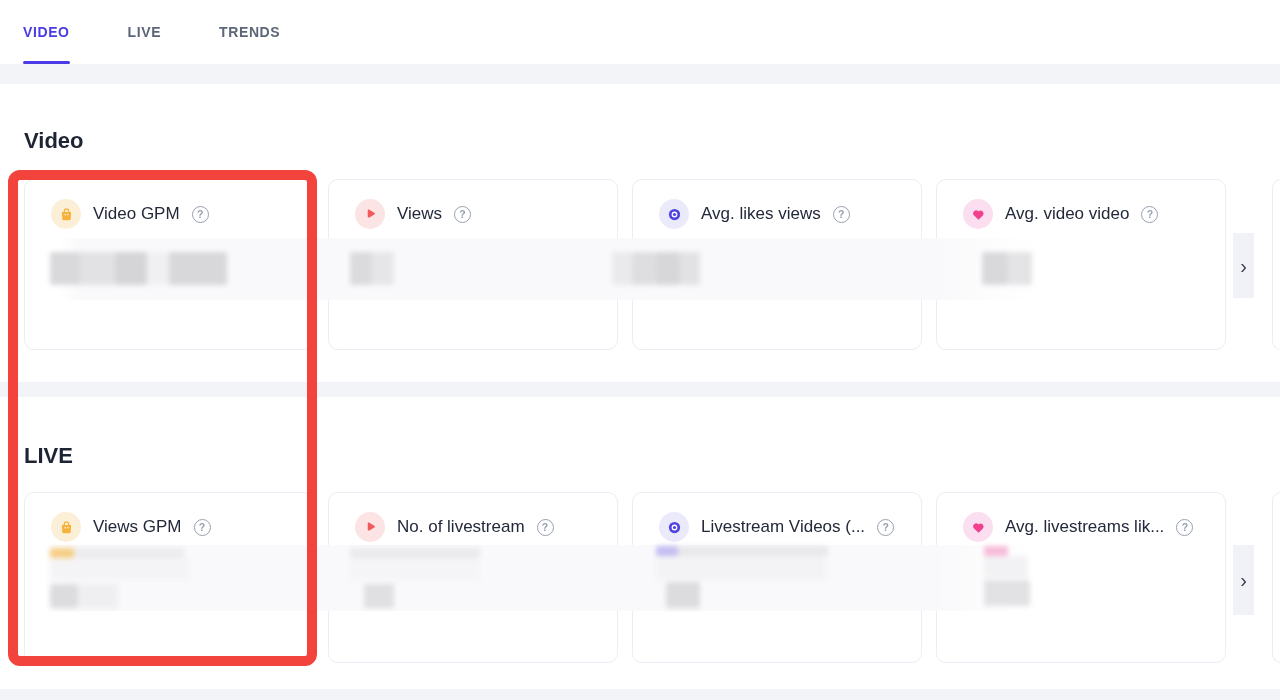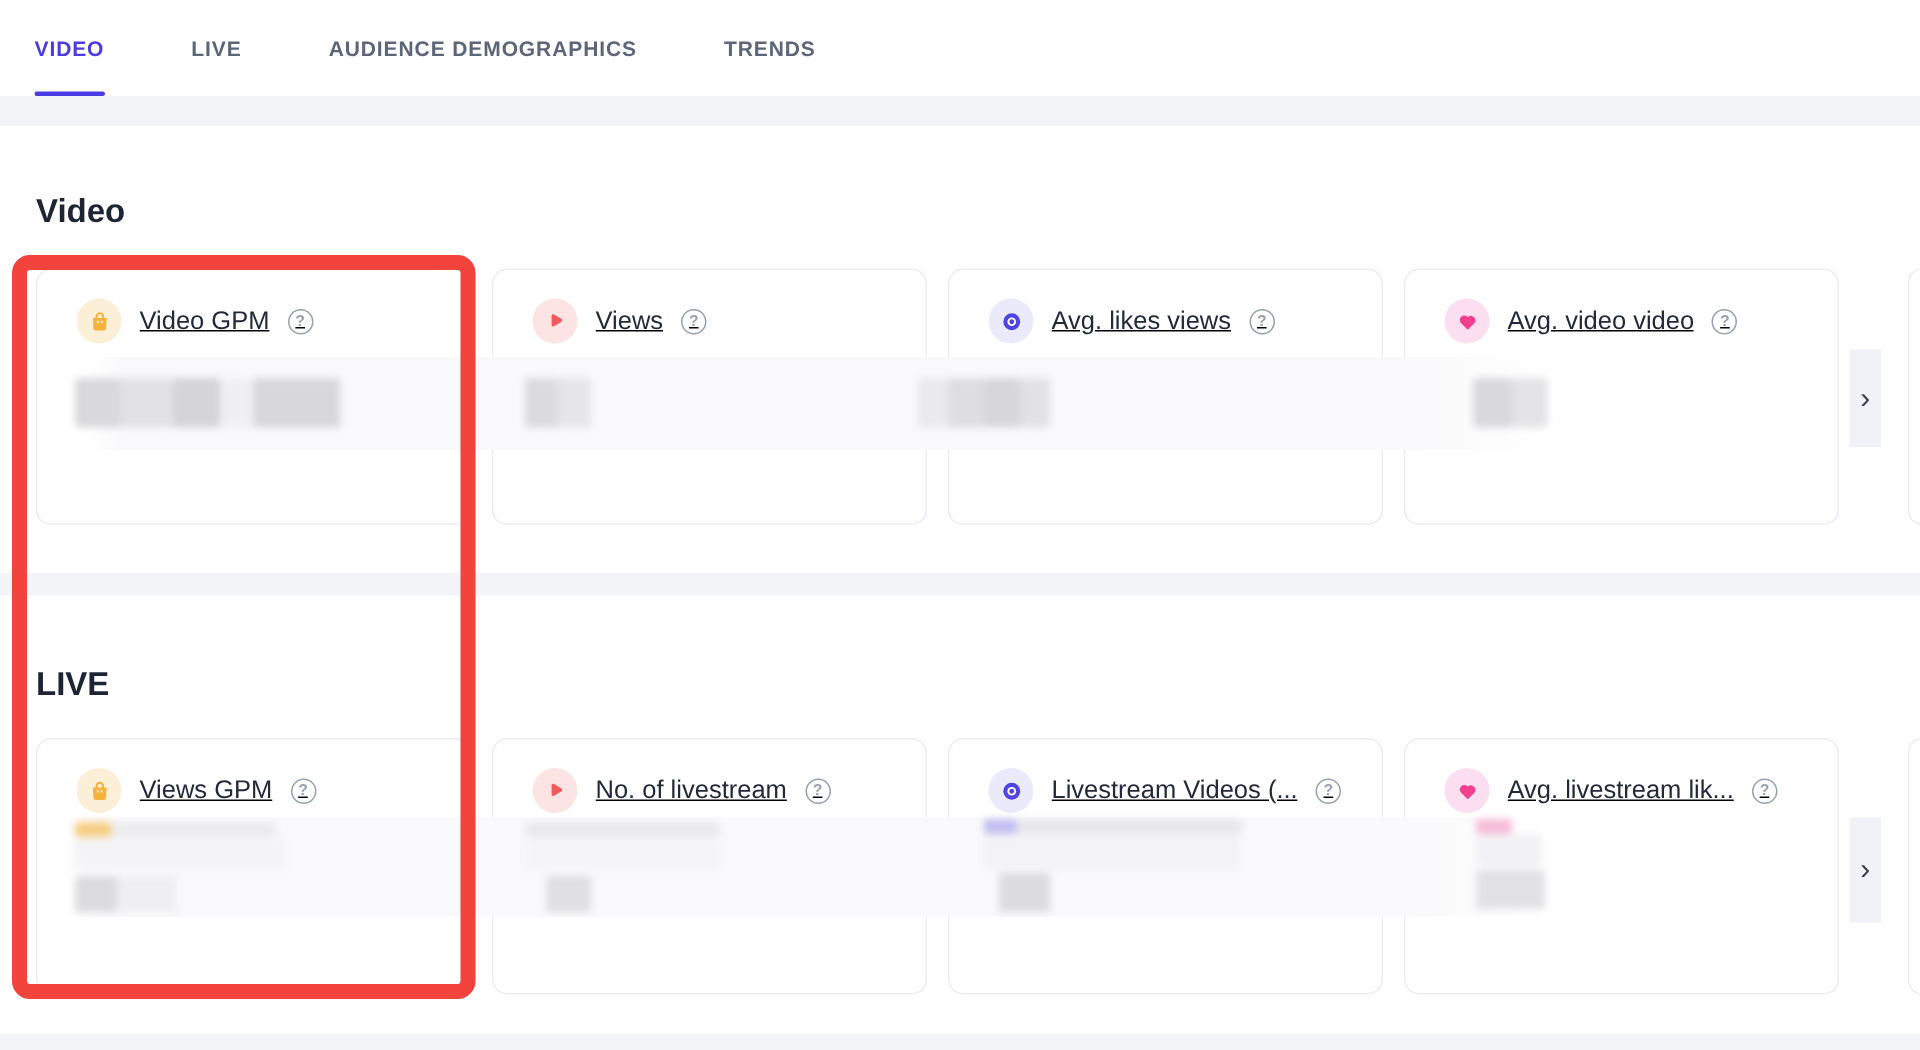--- a/index.html
+++ b/index.html
@@ -27,21 +27,21 @@
   .panel-live  .section-heading { padding-top:46px; }
 
   .cards-row { position:relative; height:171px; margin-top:25px;
                display:flex; gap:14px; padding-left:24px; width:1280px; }
   .panel-live .cards-row { margin-top:23px; }
 
   .card { width:290px; height:171px; background:#FFFFFF;
           border:1px solid #EBEDF4; border-radius:10px; flex:0 0 auto;
           position:relative; z-index:1; }
   .card-head { display:flex; align-items:center; gap:12px;
-               padding:19px 16px 0 26px;text-decoration:underline; }
+               padding:19px 16px 0 26px; }
   .bubble { width:30px; height:30px; border-radius:50%; flex:0 0 auto;
             display:flex; align-items:center; justify-content:center; }
   .bubble-bag   { background:#FBF0D7; }
   .bubble-play  { background:#FCE4E4; }
   .bubble-views { background:#EBEAFB; }
   .bubble-heart { background:#FBDFF0; }
   .card-title { font-size:17px; color:#23293A; white-space:nowrap;
                 overflow:hidden; }
   .help { width:17px; height:17px; border-radius:50%; flex:0 0 auto;
           border:1.4px solid #97A0B0; color:#97A0B0; font-size:10.5px;
@@ -70,21 +70,20 @@
   .highlight-box { position:absolute; left:8px; top:170px; width:309px;
                    height:496px; border:10px solid #F2443D; border-radius:12px;
                    z-index:50; pointer-events:none; }
 </style>
 </head>
 <body>
 
 <header class="tabbar">
   <div class="tab active">VIDEO</div>
   <div class="tab">LIVE</div>
-  <div class="tab">AUDIENCE DEMOGRAPHICS</div>
   <div class="tab">TRENDS</div>
 </header>
 <div class="gap1"></div>
 
 <section class="panel panel-video">
   <h2 class="section-heading">Video</h2>
 
   <div class="cards-row">
 
     <div class="card">
@@ -219,21 +218,21 @@
       </div>
     </div>
 
     <div class="card">
       <div class="card-head">
         <span class="bubble bubble-heart">
           <svg width="15" height="15" viewBox="0 0 16 16">
             <path d="M8 13.6 3.3 9a3.2 3.2 0 0 1 0-4.5 3.2 3.2 0 0 1 4.5 0l.2.2.2-.2a3.2 3.2 0 0 1 4.5 4.5z" fill="#F2408E"></path>
           </svg>
         </span>
-        <span class="card-title">Avg. livestream lik...</span>
+        <span class="card-title">Avg. livestreams lik...</span>
         <span class="help">?</span>
       </div>
     </div>
 
     <div class="strip" style="left:44px; top:53px; width:990px; height:66px;"></div>
 
     <div class="cluster" style="left:50px; top:56px; width:180px; height:62px;">
       <i style="left:0;top:0;width:24px;height:10px;background:#F6CE84"></i>
       <i style="left:24px;top:0;width:110px;height:10px;background:#ECECEE"></i>
       <i style="left:0;top:10px;width:140px;height:22px;background:#F4F4F6"></i>

